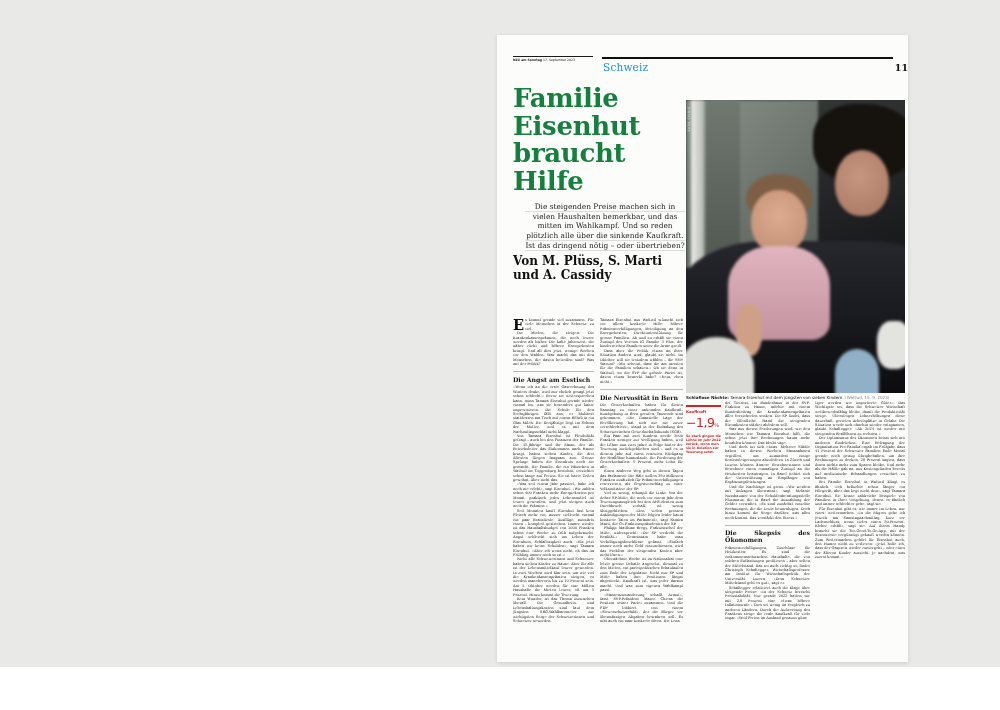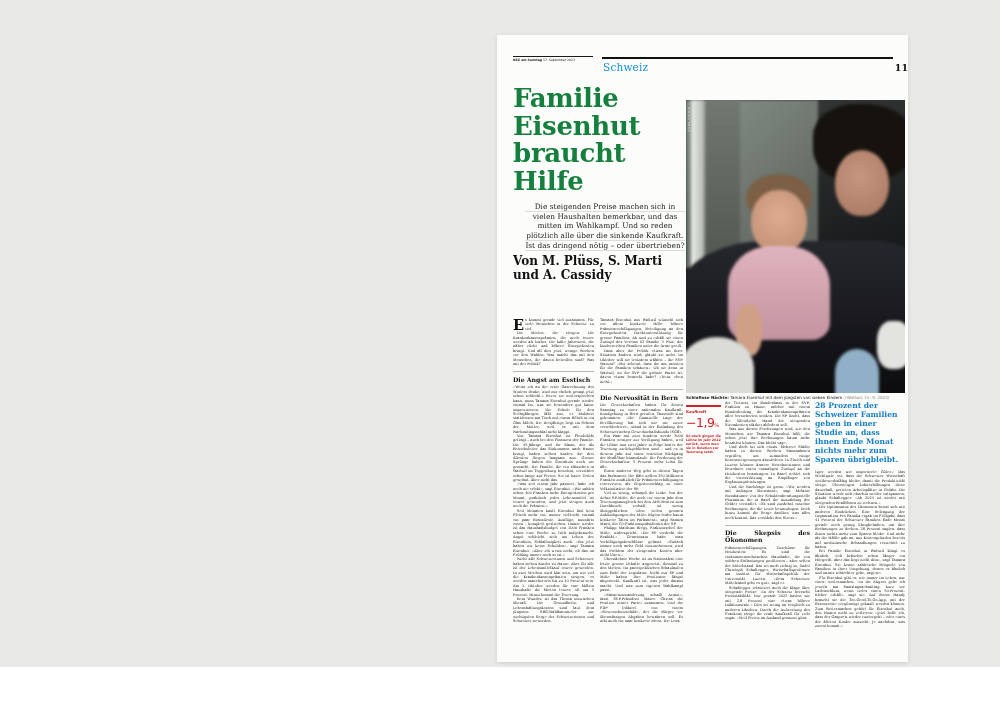--- a/index.html
+++ b/index.html
@@ -150,21 +150,20 @@
           <p>Und die Nachfrage ist gross. «Wir werden mit Anfragen überrannt», sagt Melanie Nussbaumer von der Schuldenberatungsstelle Plusminus, die in Basel die Auszahlung der Gelder verwaltet. «Es sind zunächst einzelne Rechnungen, die die Leute beunruhigen. Doch hinzu kommt die Sorge darüber, was alles noch kommt. Das verstärkt den Stress.»</p>
         </div>
       <h2>Die Skepsis des Ökonomen</h2>
       <div class="group">
           <p>Prämienverbilligungen, Zuschüsse für Heizkosten: Es sind die einkommensschwachen Haushalte, die von solchen Entlastungen profitieren – aber selten der Mittelstand. Das sei auch richtig so, findet Christoph Schaltegger, Wirtschaftsprofessor am Institut für Wirtschaftspolitik der Universität Luzern. «Dem Schweizer Mittelstand geht es gut», sagt er.</p>
           <p>Schaltegger relativiert auch die Klage über steigende Preise: «In der Schweiz herrscht Preisstabilität. Nur gerade 2022 hatten wir mit 2,8 Prozent eine etwas höhere Inflationsrate.» Dies sei wenig im Vergleich zu anderen Ländern. Durch die Aufwertung des Frankens steige die reale Kaufkraft für viele sogar. «Weil Ferien im Ausland genauso güns</p>
         </div>
     </div>
 
     <div class="col col4">
-      <div class="pull">28 Prozent der Schweizer Familien geben in einer Studie an, dass ihnen Ende Monat nichts mehr zum Sparen übrigbleibt.</div>
       <div class="group">
           <p>tiger werden wie importierte Güter.» Das Wichtigste sei, dass die Schweizer Wirtschaft wettbewerbsfähig bleibe, damit die Produktivität steige. Übersteigen Lohnerhöhungen diese dauerhaft, gerieten Arbeitsplätze in Gefahr. Die Situation werde sich ohnehin wieder entspannen, glaubt Schaltegger: «Ab 2024 ist wieder mit steigenden Reallöhnen zu rechnen.»</p>
           <p>Der Optimismus des Ökonomen beisst sich mit anderen Eindrücken. Eine Befragung der Organisation Pro Familia ergab im Frühjahr, dass 41 Prozent der Schweizer Familien Ende Monat gerade noch genug übrigbehalten, um ihre Rechnungen zu decken. 28 Prozent sagten, dass ihnen nichts mehr zum Sparen bleibe. Und mehr als die Hälfte gab an, aus Kostengründen bereits auf medizinische Behandlungen verzichtet zu haben.</p>
           <p>Bei Familie Eisenhut in Wattwil klingt es ähnlich. «Ich bräuchte schon länger ein Hörgerät, aber das liegt nicht drin», sagt Tamara Eisenhut. Sie kenne zahlreiche Beispiele von Familien in ihrer Umgebung, denen es ähnlich und immer schlechter gehe, sagt sie.</p>
           <p>Für Eisenhut gibt es, wie immer im Leben, nur eines: weitermachen. «In die Migros gehe ich jeweils am Samstagnachmittag, kurz vor Ladenschluss, wenn vieles einen 50-Prozent-Kleber erhält», sagt sie. Auf ihrem Handy braucht sie die Too-Good-To-Go-App, mit der Essensreste vergünstigt gekauft werden können. Zum Weitermachen gehört für Eisenhut auch, den Humor nicht zu verlieren: «Jetzt hoffe ich, dass der Gaspreis wieder runtergeht – oder eines der älteren Kinder auszieht. Je nachdem, was zuerst kommt.»</p>
         </div>
     </div>
 
   </div>
 

